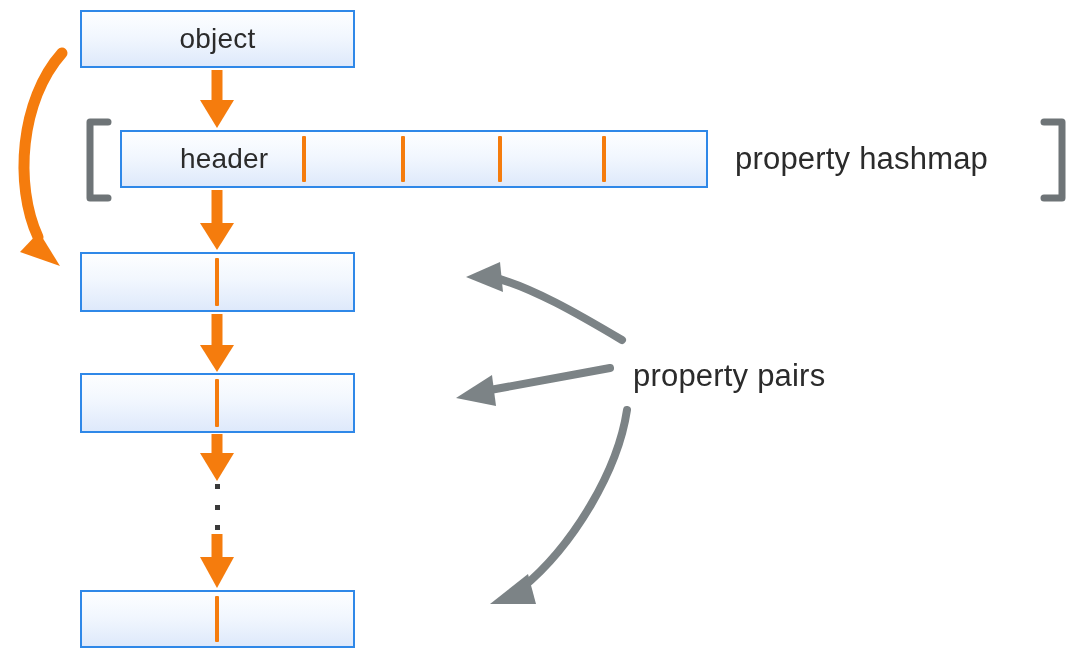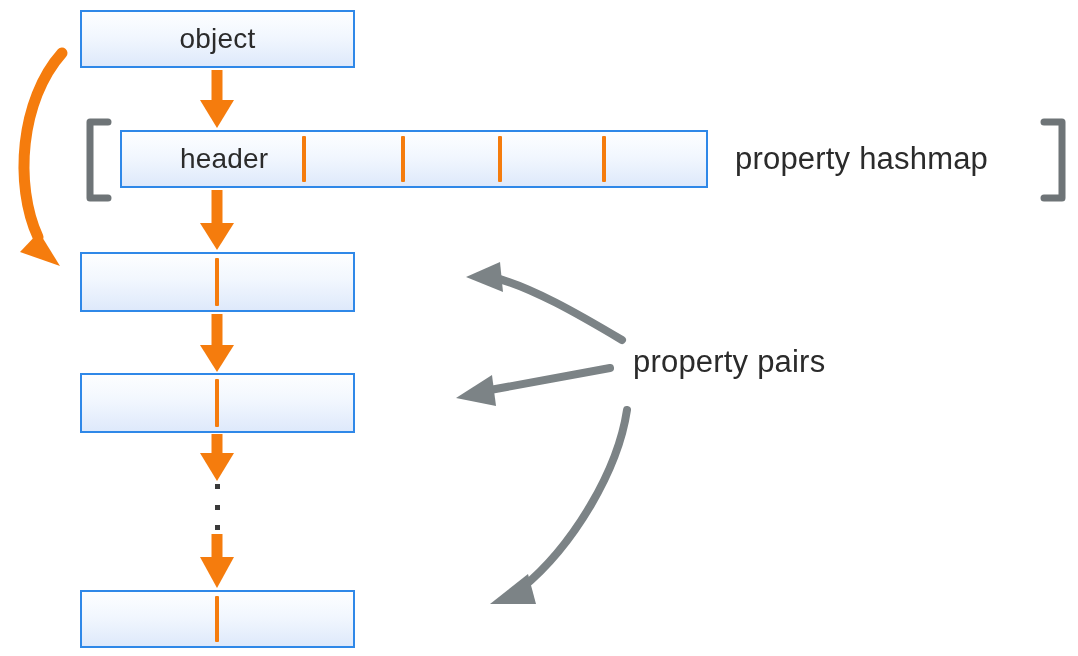--- a/index.html
+++ b/index.html
@@ -154,15 +154,15 @@
     <span style="display:block;width:5px;height:5px;background:#3a3a3a;"></span>
     <span style="display:block;width:5px;height:5px;background:#3a3a3a;"></span>
     <span style="display:block;width:5px;height:5px;background:#3a3a3a;"></span>
   </div>
 
   <div class="node-box" style="left:80px; top:590px; width:275px; height:58px;"></div>
   <div class="slot-divider" style="left:215px; top:596px; height:46px;"></div>
 
   <div class="annotation" style="left:735px; top:141px;">property hashmap</div>
 
-  <div class="annotation" style="left:633px; top:344px;">property pairs</div>
+  <div class="annotation" style="left:633px; top:358px;">property pairs</div>
 
 </div>
 
 </body></html>

